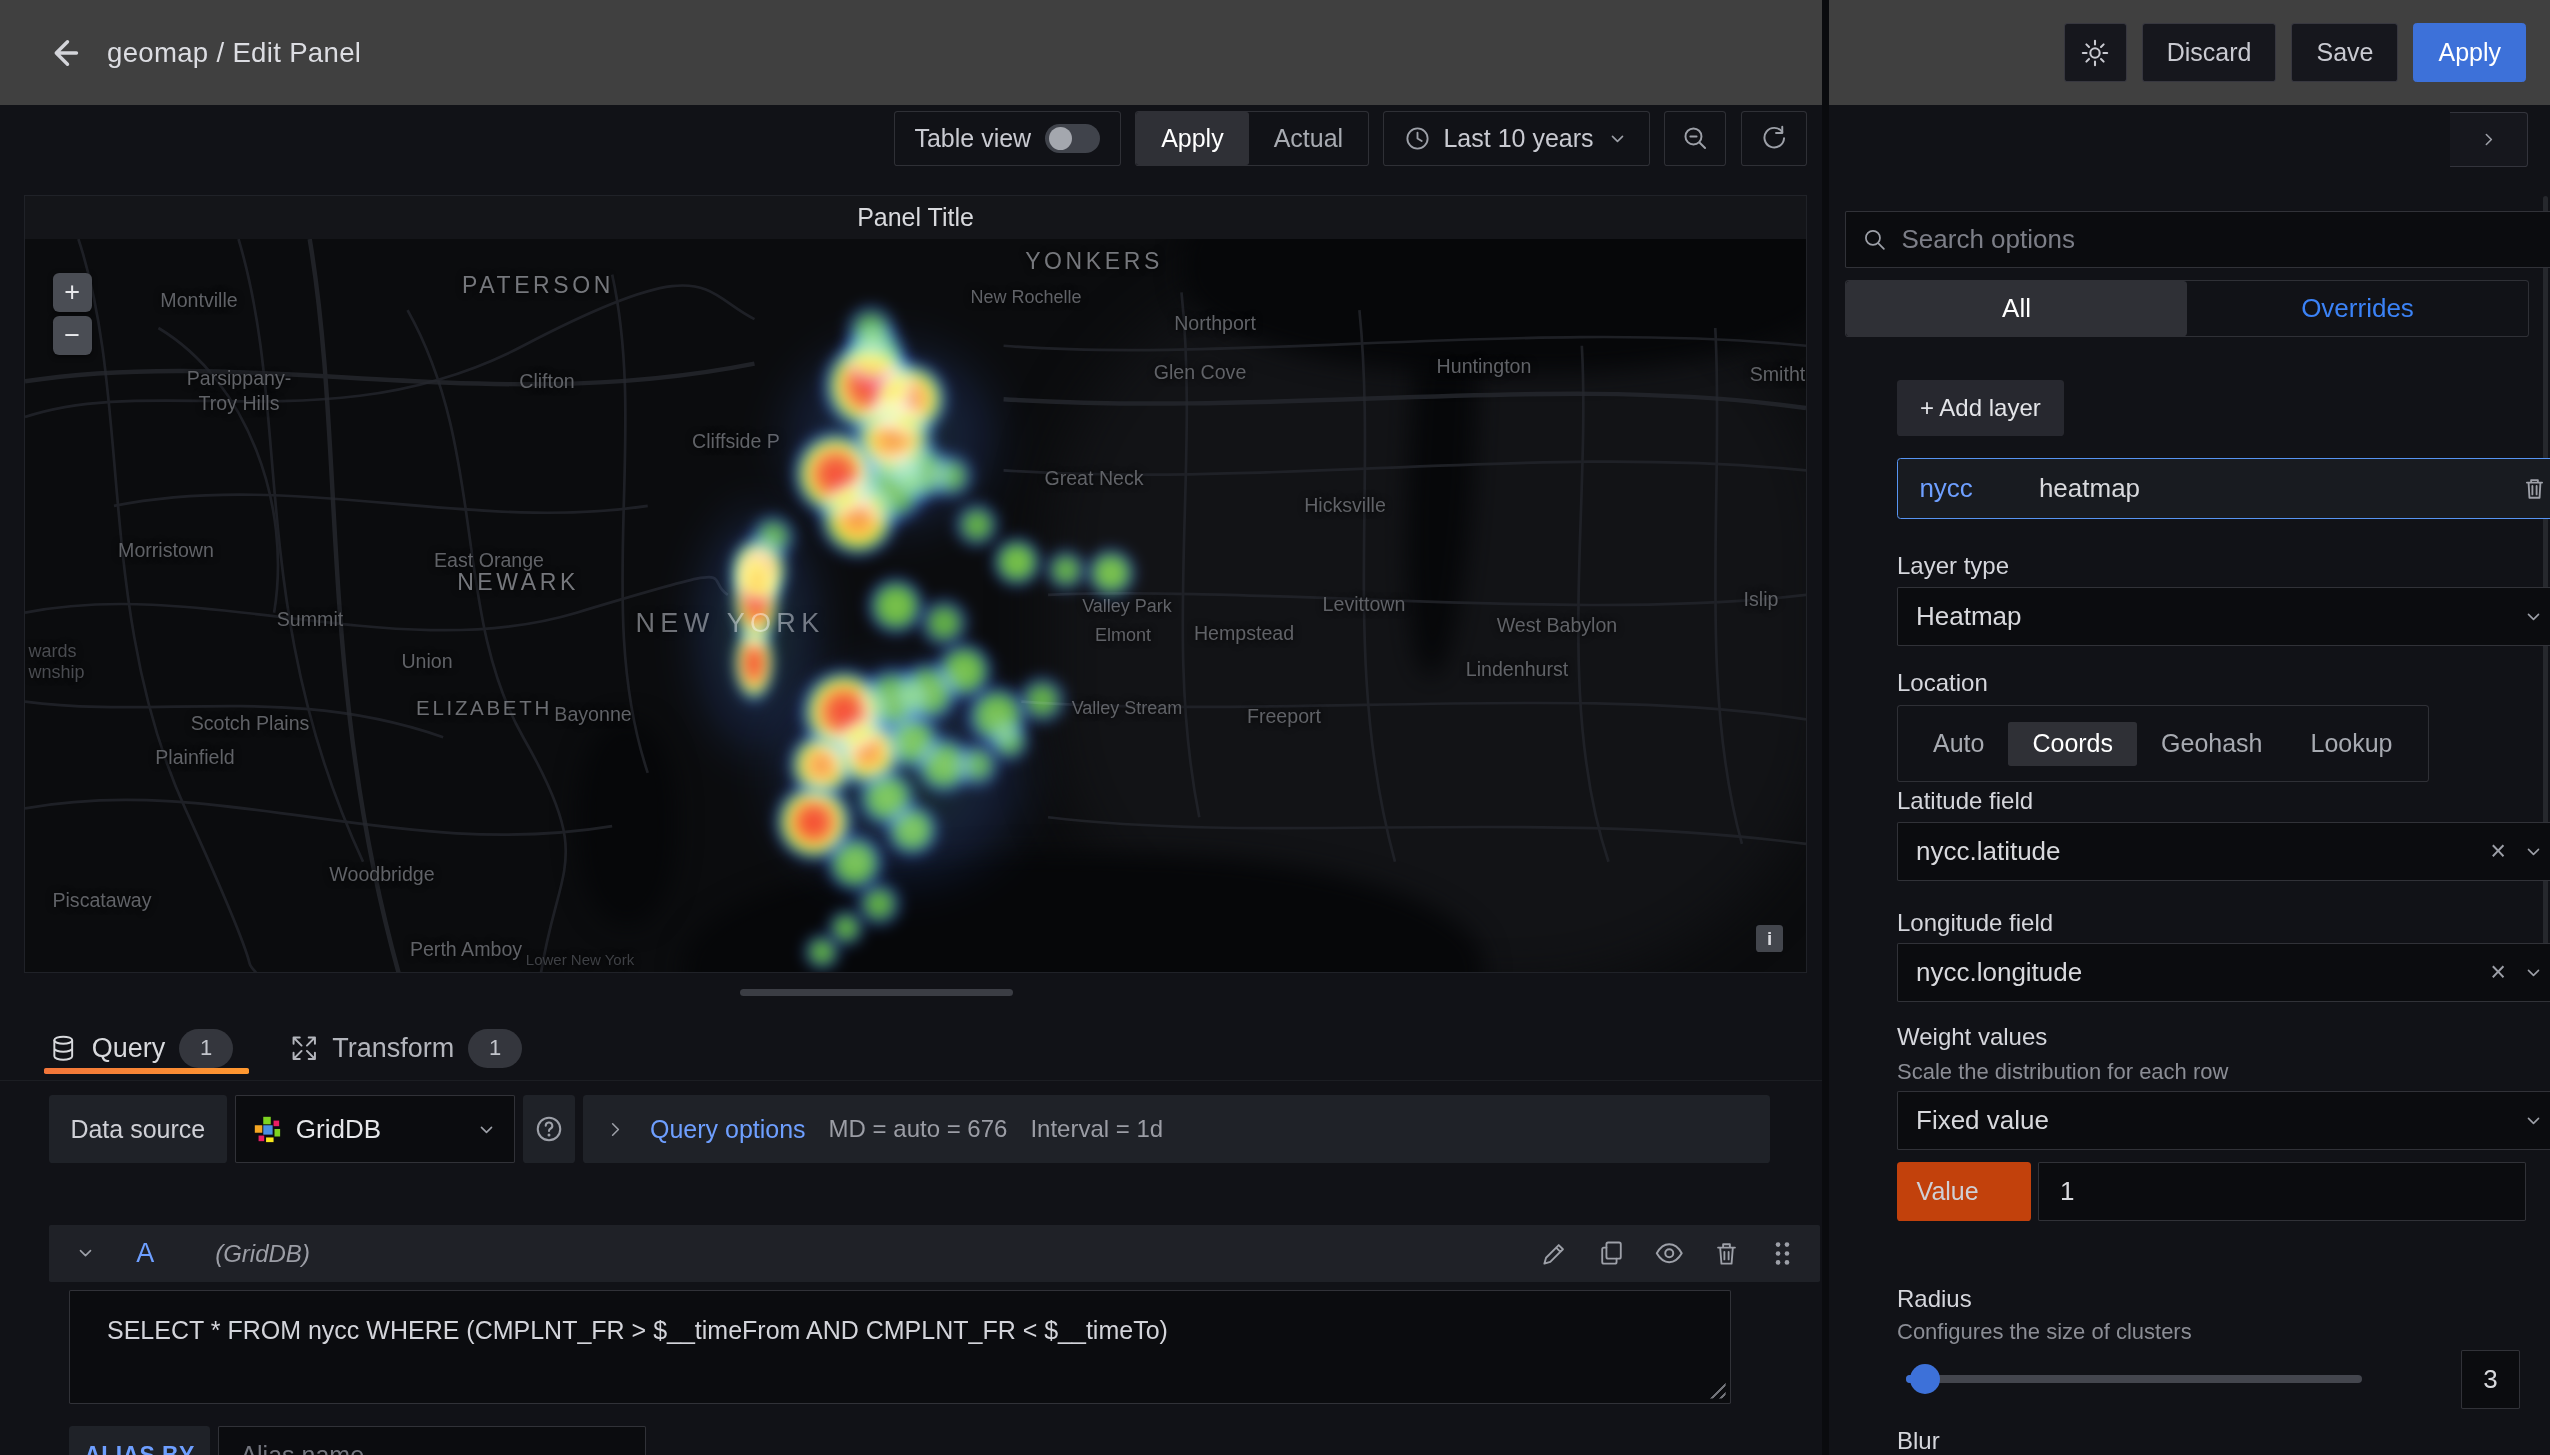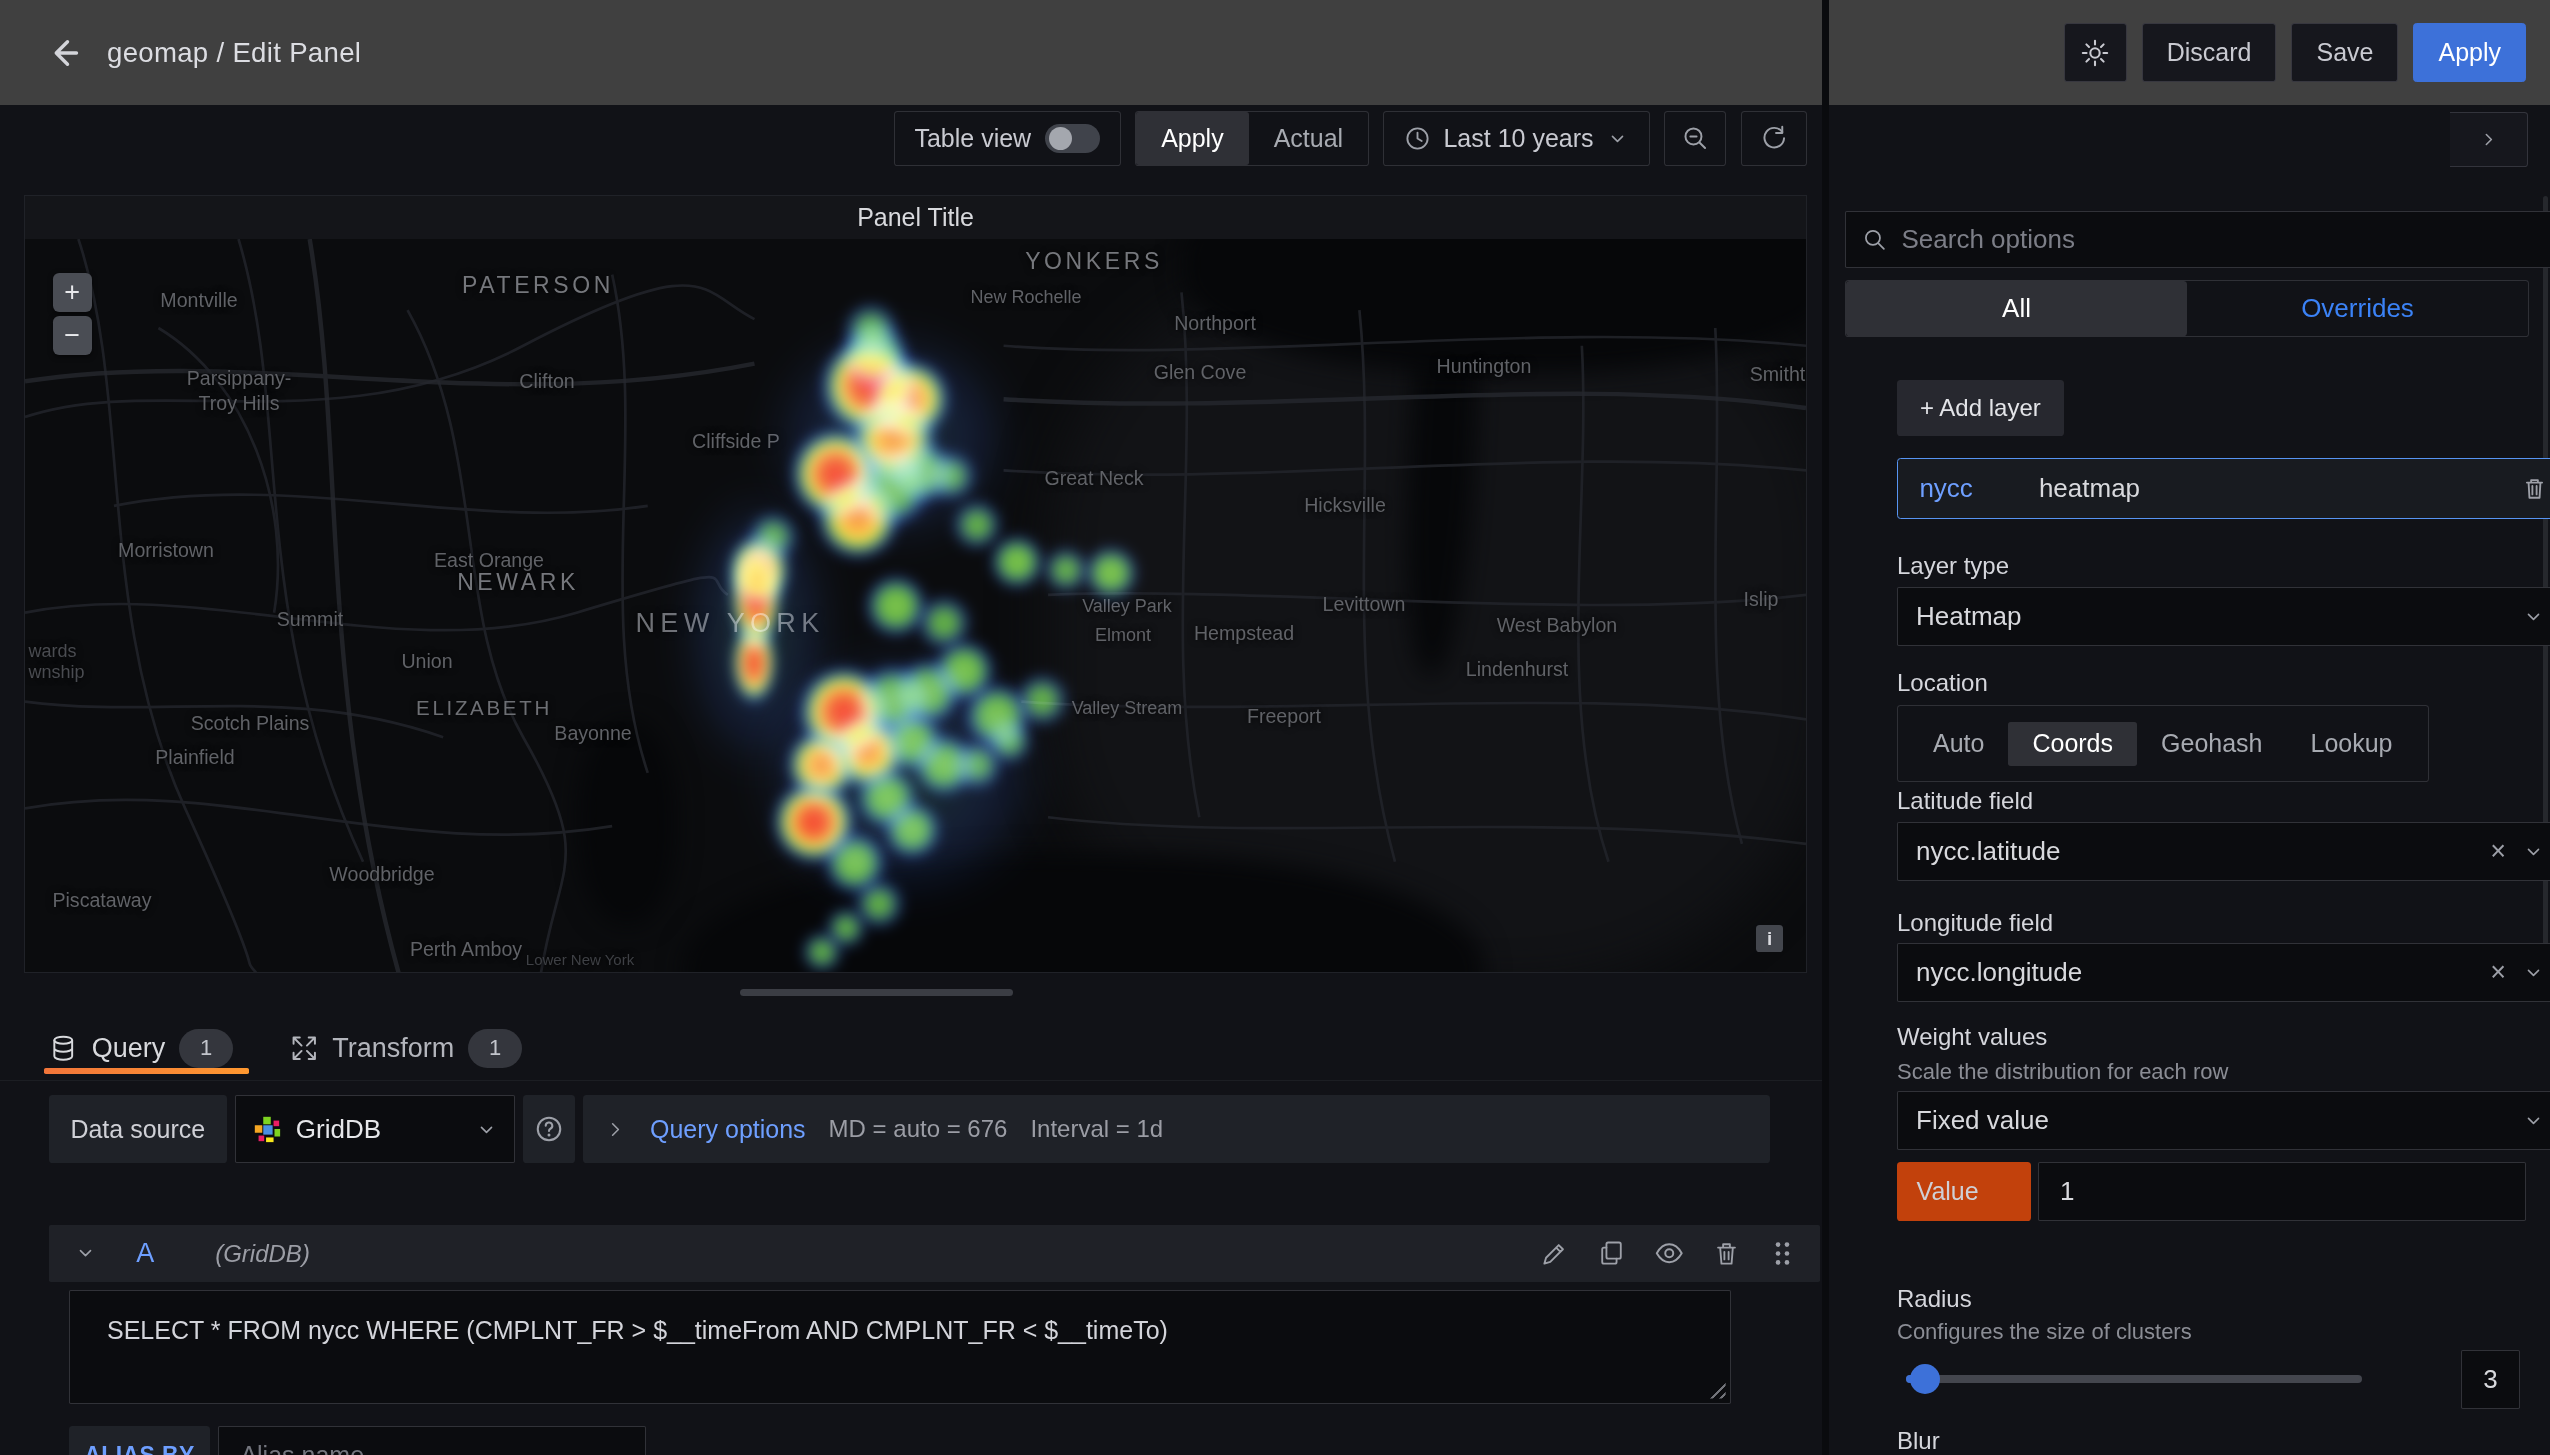--- a/index.html
+++ b/index.html
@@ -368,21 +368,21 @@
           <span class="ml sm" style="left: 1102px; top: 367px;">Valley Park</span>
           <span class="ml sm" style="left: 1098px; top: 396px;">Elmont</span>
           <span class="ml" style="left: 1219px; top: 394px;">Hempstead</span>
           <span class="ml" style="left: 1339px; top: 365px;">Levittown</span>
           <span class="ml" style="left: 1532px; top: 386px;">West Babylon</span>
           <span class="ml" style="left: 1736px; top: 360px;">Islip</span>
           <span class="ml" style="left: 285px; top: 380px;">Summit</span>
           <span class="ml" style="left: 402px; top: 422px;">Union</span>
           <span class="ml" style="left: 1492px; top: 430px;">Lindenhurst</span>
           <span class="ml big2" style="left: 459px; top: 469px;">ELIZABETH</span>
-          <span class="ml" style="left: 568px; top: 494px;">Bayonne</span>
+          <span class="ml" style="left: 568px; top: 475px;">Bayonne</span>
           <span class="ml sm" style="left: 1102px; top: 469px;">Valley Stream</span>
           <span class="ml" style="left: 1259px; top: 477px;">Freeport</span>
           <span class="ml" style="left: 225px; top: 484px;">Scotch Plains</span>
           <span class="ml" style="left: 170px; top: 518px;">Plainfield</span>
           <span class="ml" style="left: 77px; top: 661px;">Piscataway</span>
           <span class="ml" style="left: 357px; top: 635px;">Woodbridge</span>
           <span class="ml" style="left: 441px; top: 710px;">Perth Amboy</span>
           <span class="ml dim" style="left: 3.6px; top: 412px;">wards</span>
           <span class="ml dim" style="left: 3.6px; top: 433px;">wnship</span>
           <span class="ml water-l" style="left: 555px; top: 720px;">Lower New York</span>

